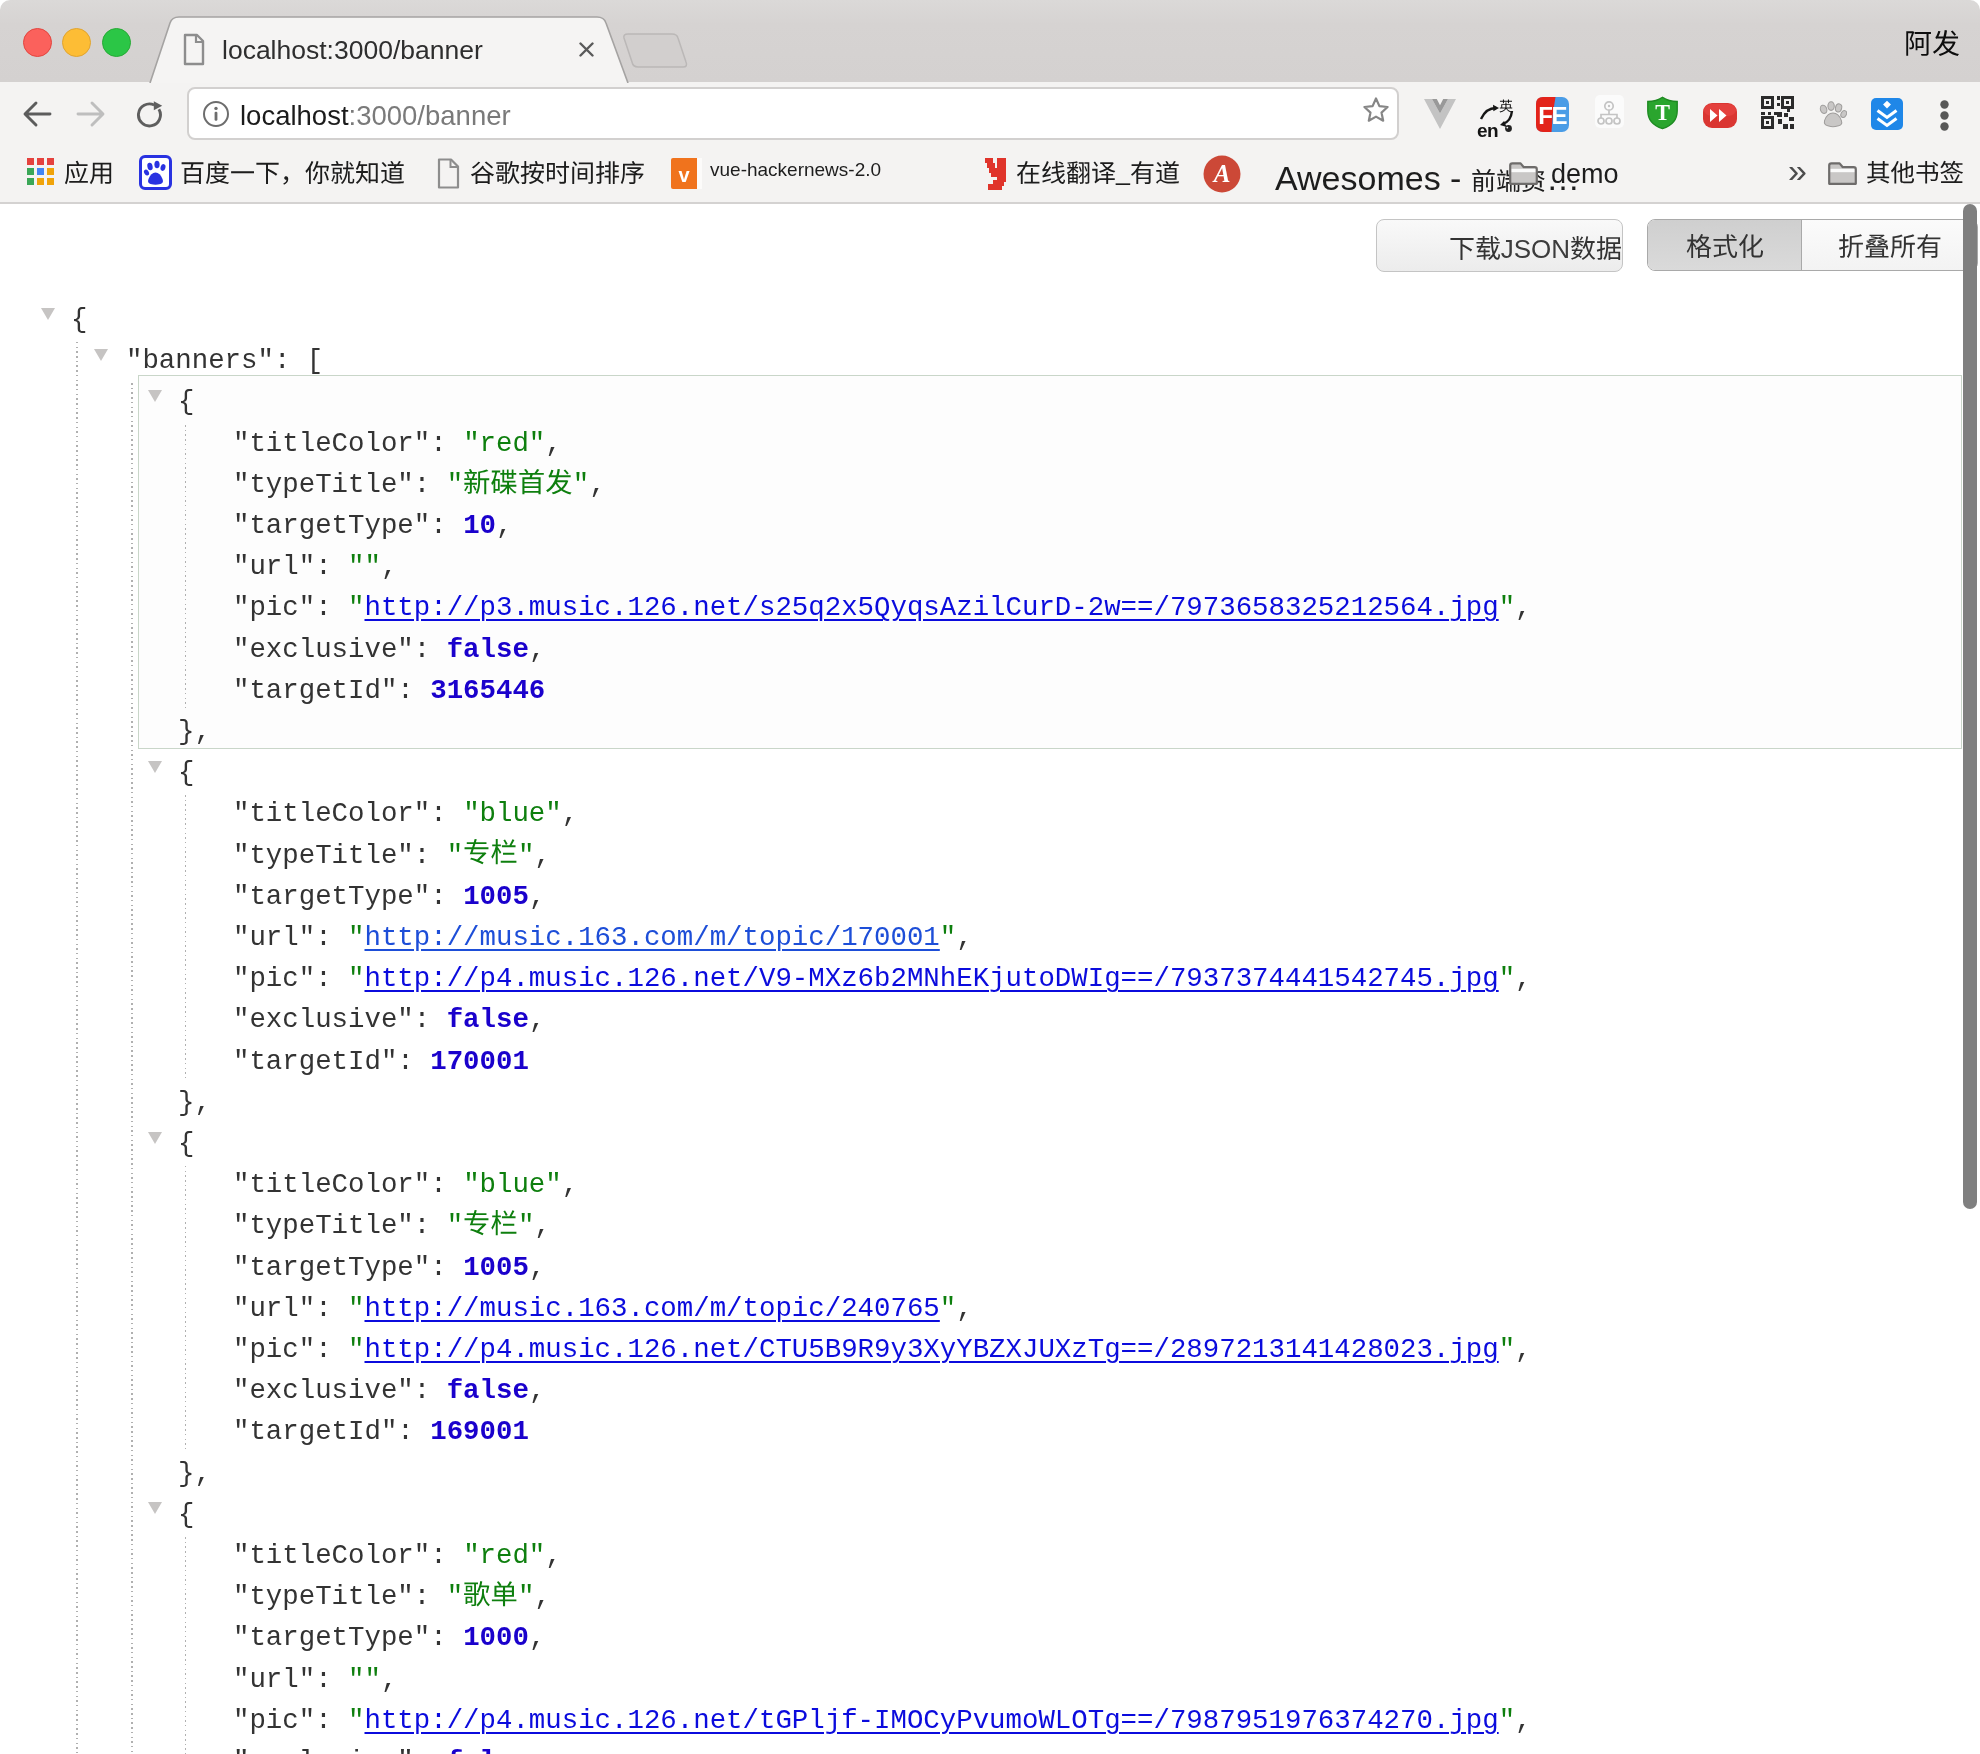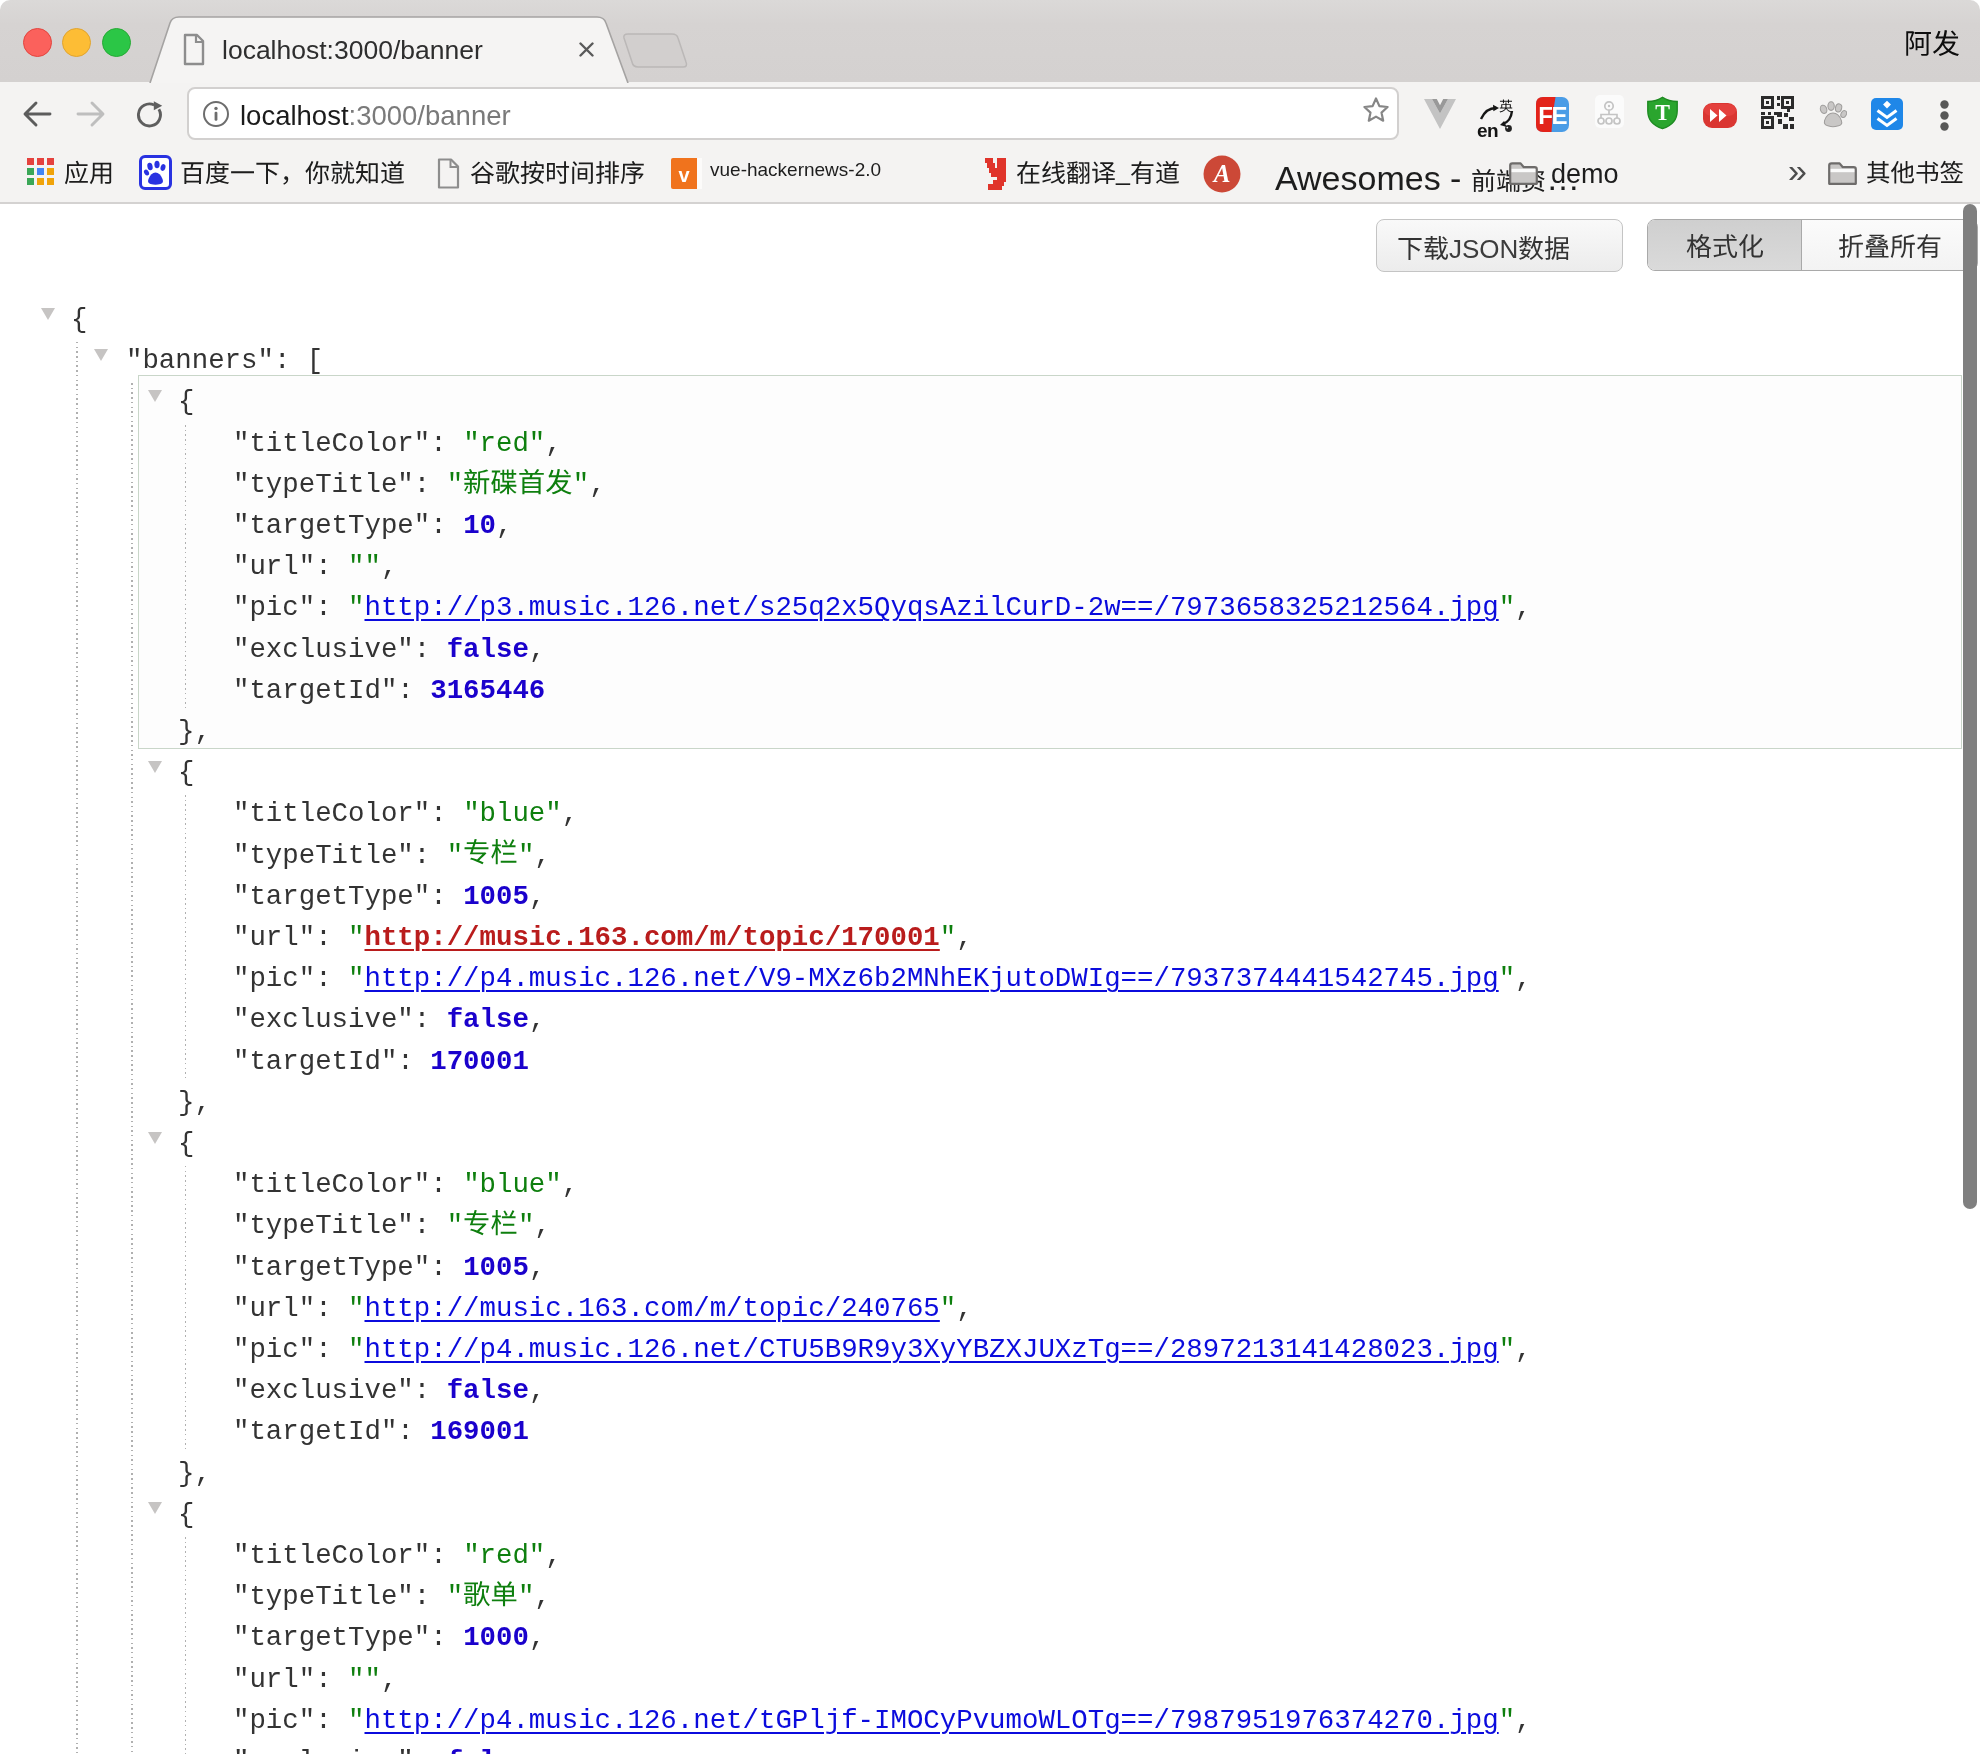--- a/index.html
+++ b/index.html
@@ -15,21 +15,21 @@
 #urltext{left:240px;top:100px;font-size:27.5px;color:#1b1b1b;}
 #urltext .gray{color:#7a7a7a;}
 .mono{font-family:"Liberation Mono",monospace;font-size:27.4px;line-height:41.2px;white-space:pre;color:#333;}
 .ln{position:absolute;height:41.2px;}
 .str{color:#0e7f0e;}
 .num{color:#1A01CC;font-weight:bold;}
 .tri{position:absolute;width:0;height:0;border-left:7px solid transparent;border-right:7px solid transparent;border-top:12px solid #c6c4c3;}
 .dot{position:absolute;width:1.5px;background-image:repeating-linear-gradient(to bottom,#b0b0b0 0 1.5px,transparent 1.5px 4.7px);}
 #objbox{left:138px;top:375px;width:1824px;height:374px;border:1.5px solid #c9d6c9;background:#fdfdfd;box-sizing:border-box;}
 #dlbtn{left:1376px;top:219px;width:247px;height:53px;border:1.5px solid #c4c4c4;border-radius:8px;box-sizing:border-box;
-  background:linear-gradient(#f9f9f9,#ececec);text-align:left;padding-left:20px;line-height:59px;font-size:26px;color:#3c3c3c;}
+  background:linear-gradient(#f9f9f9,#ececec);text-align:right;padding-left:20px;line-height:59px;font-size:26px;color:#3c3c3c;}
 #seg{left:1647px;top:219px;width:331px;height:52px;border:1.5px solid #a9a9a9;border-radius:8px;box-sizing:border-box;display:flex;overflow:hidden;}
 #seg .s1{width:153px;background:linear-gradient(#cfcfcf,#dadada);text-align:center;line-height:54px;font-size:26px;color:#3c3c3c;}
 #seg .s2{flex:1;background:linear-gradient(#fbfbfb,#f3f3f3);border-left:1.5px solid #a9a9a9;text-align:center;line-height:54px;font-size:26px;color:#3c3c3c;}
 #scroll{left:1963px;top:204px;width:14px;height:1005px;background:#7f7f7f;border-radius:7px;z-index:9;}
 </style></head><body>
 
 <div class="abs" id="titlebar"></div>
 <div class="abs" id="toolbar"></div>
 <div class="abs" id="bookbar"></div>
 <div class="abs tl" style="left:23px;background:#fb615c;border:1px solid #e2453f;"></div>
@@ -325,21 +325,21 @@
 <div class="ln mono" style="left:178px;top:752.1px;">{</div>
 <div class="tri" style="left:148px;top:760.7px;"></div>
 <div class="ln mono" style="left:233px;top:793.3px;"><span>"titleColor": </span><span class="str">"blue"</span>,</div>
 <div class="ln mono" style="left:233px;top:834.5px;"><span>"typeTitle": </span><span class="str">"<svg style="vertical-align:-3.84px;" width="54.8" height="27.95" viewBox="0 0 2000 1020" fill="#0e7f0e">
         <g transform="translate(0,880) scale(1,-1)">
           <path transform="translate(0,0)" d="M425 842 393 728H137V657H372L335 538H56V465H311C288 397 266 334 246 283H712C655 225 582 153 515 91C442 118 366 143 300 161L257 106C411 60 609 -21 708 -81L753 -17C711 8 654 35 590 61C682 150 784 249 856 324L799 358L786 353H350L388 465H929V538H412L450 657H857V728H471L502 832Z"></path>
           <path transform="translate(1000,0)" d="M474 797C511 743 550 671 566 625L630 657C613 702 572 772 534 825ZM460 339V267H872V339ZM377 46V-26H950V46ZM196 840V647H66V577H193C161 440 98 281 33 197C47 179 65 146 73 124C118 189 162 291 196 399V-79H267V447C297 394 332 331 347 297L397 357C379 388 294 514 267 548V577H382V647H267V840ZM419 614V543H918V614H771C806 671 845 745 876 810L802 833C777 767 733 674 695 614Z"></path>
         </g>
       </svg>"</span>,</div>
 <div class="ln mono" style="left:233px;top:875.7px;"><span>"targetType": </span><span class="num">1005</span>,</div>
-<div class="ln mono" style="left:233px;top:916.9px;"><span>"url": </span><span class="str">"</span><span class="lk mono" style="color:#b91c1c;text-decoration:underline;text-decoration-thickness:2px;text-underline-offset:4px;font-weight:bold;">http://music.163.com/m/topic/170001</span><span class="str">"</span>,</div>
+<div class="ln mono" style="left:233px;top:916.9px;"><span>"url": </span><span class="str">"</span><span class="lk mono" style="color:#1d4ed8;text-decoration:underline;text-decoration-thickness:2px;text-underline-offset:4px;">http://music.163.com/m/topic/170001</span><span class="str">"</span>,</div>
 <div class="ln mono" style="left:233px;top:958.1px;"><span>"pic": </span><span class="str">"</span><span class="lk mono" style="color:#0b0bdd;text-decoration:underline;text-decoration-thickness:2px;text-underline-offset:4px;">http://p4.music.126.net/V9-MXz6b2MNhEKjutoDWIg==/7937374441542745.jpg</span><span class="str">"</span>,</div>
 <div class="ln mono" style="left:233px;top:999.3px;"><span>"exclusive": </span><span class="num">false</span>,</div>
 <div class="ln mono" style="left:233px;top:1040.5px;"><span>"targetId": </span><span class="num">170001</span></div>
 <div class="ln mono" style="left:178px;top:1081.7px;">},</div>
 <div class="ln mono" style="left:178px;top:1122.9px;">{</div>
 <div class="tri" style="left:148px;top:1131.5px;"></div>
 <div class="ln mono" style="left:233px;top:1164.1px;"><span>"titleColor": </span><span class="str">"blue"</span>,</div>
 <div class="ln mono" style="left:233px;top:1205.3px;"><span>"typeTitle": </span><span class="str">"<svg style="vertical-align:-3.84px;" width="54.8" height="27.95" viewBox="0 0 2000 1020" fill="#0e7f0e">
         <g transform="translate(0,880) scale(1,-1)">
           <path transform="translate(0,0)" d="M425 842 393 728H137V657H372L335 538H56V465H311C288 397 266 334 246 283H712C655 225 582 153 515 91C442 118 366 143 300 161L257 106C411 60 609 -21 708 -81L753 -17C711 8 654 35 590 61C682 150 784 249 856 324L799 358L786 353H350L388 465H929V538H412L450 657H857V728H471L502 832Z"></path>

